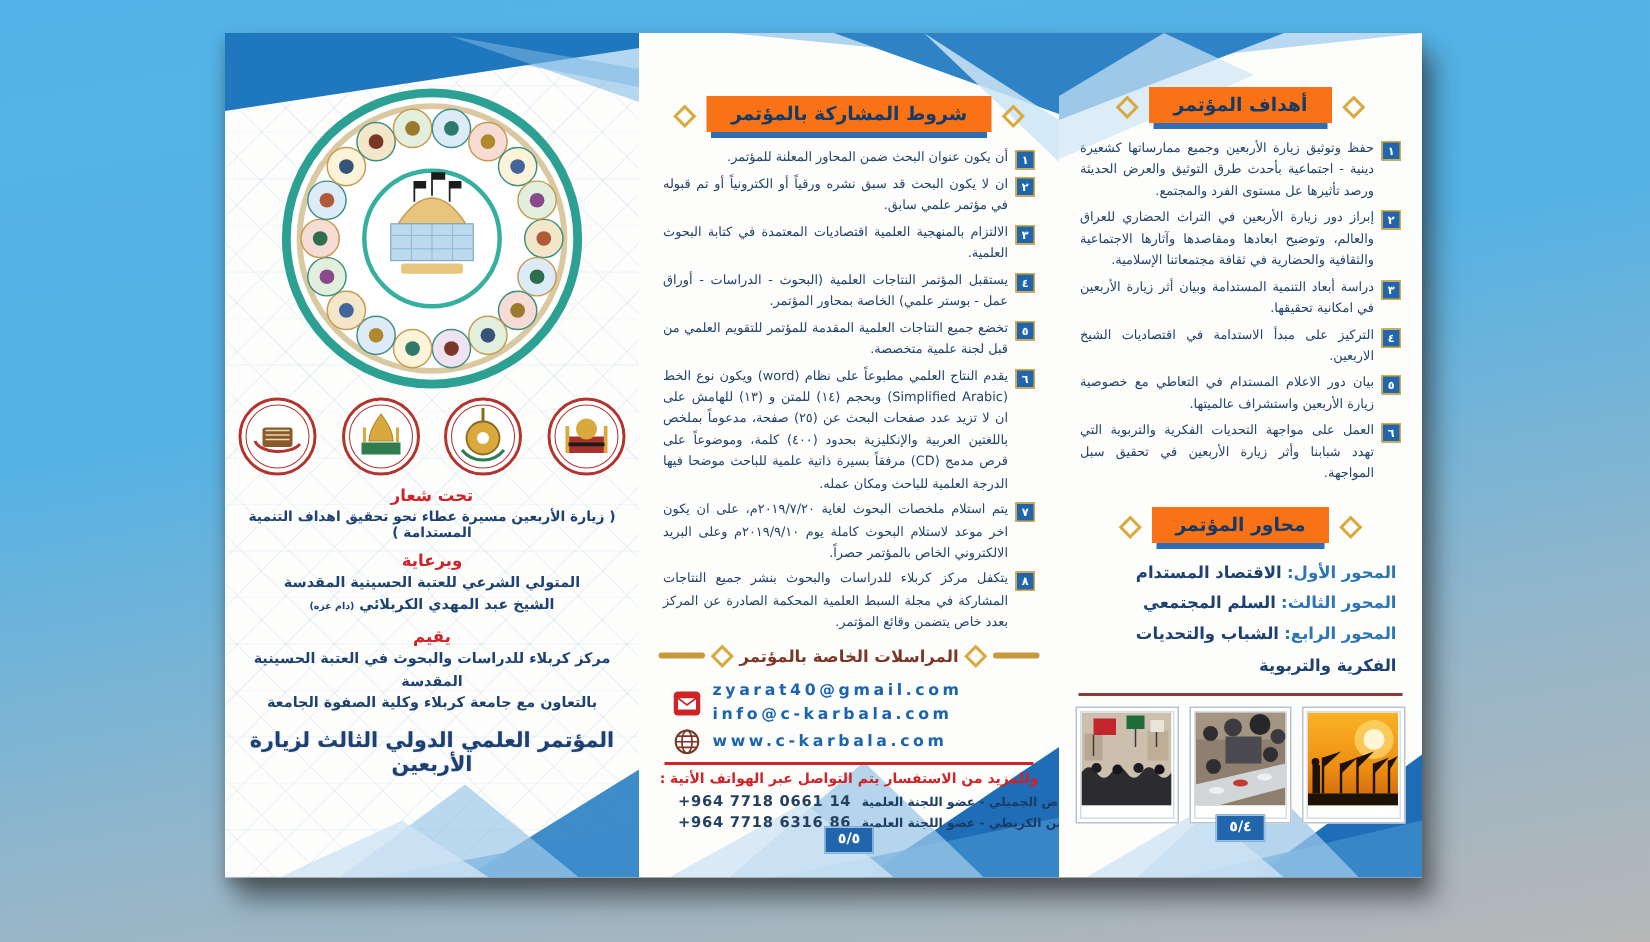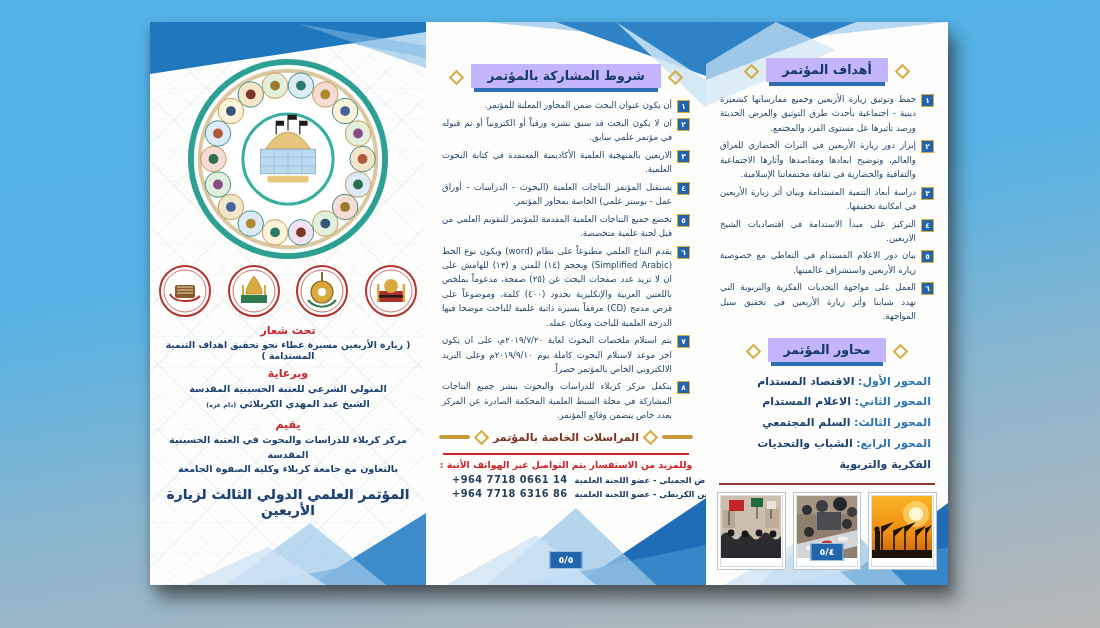--- a/index.html
+++ b/index.html
@@ -17,21 +17,21 @@
      repeating-linear-gradient(0deg,rgba(110,165,215,.06) 0 1px,transparent 1px 31px);}
   .p-mid{width:280px;}
   .p-right{width:242px;}
   .decor{position:absolute;pointer-events:none;}
   .decor.tl{top:0;left:0;}
   .decor.tr{top:0;right:0;}
   .decor.br{bottom:0;right:0;}
 
   
   .hdr{position:relative;display:flex;align-items:flex-start;justify-content:center;gap:9px;margin:0 0 10px;}
-  .gold-box{background:#c4b5fd;color:#163a63;font-weight:700;font-size:12.5px;
+  .gold-box{background:#f97316;color:#163a63;font-weight:700;font-size:12.5px;
     padding:4px 16px 5px;box-shadow:0 7px 0 -3px #2f6db5;white-space:nowrap;}
   .dia{width:7px;height:7px;border:2px solid #d9a93d;transform:rotate(45deg);margin-top:8px;flex:0 0 auto;}
 
   
   .items{direction:rtl;padding:0 3px;}
   .it{display:flex;gap:5px;margin-bottom:3px;align-items:flex-start;}
   .it .n{flex:0 0 11px;height:11px;background:#2166ad;border:1px solid #d9a93d;color:#fff;
     font-size:7.5px;line-height:11px;text-align:center;font-weight:700;margin-top:2px;}
   .it p{margin:0;font-size:8.6px;line-height:1.68;color:#24456b;text-align:justify;}
 
@@ -253,21 +253,21 @@
           <div class="it">
               <span class="n">١</span>
               <p>أن يكون عنوان البحث ضمن المحاور المعلنة للمؤتمر.</p>
             </div>
           <div class="it">
               <span class="n">٢</span>
               <p>ان لا يكون البحث قد سبق نشره ورقياً أو الكترونياً أو تم قبوله في مؤتمر علمي سابق.</p>
             </div>
           <div class="it">
               <span class="n">٣</span>
-              <p>الاربعين بالمنهجية العلمية الأكاديمية المعتمدة في كتابة البحوث العلمية.</p>
+              <p>الالتزام بالمنهجية العلمية اقتصاديات المعتمدة في كتابة البحوث العلمية.</p>
             </div>
           <div class="it">
               <span class="n">٤</span>
               <p>يستقبل المؤتمر النتاجات العلمية (البحوث - الدراسات - أوراق عمل - بوستر علمي) الخاصة بمحاور المؤتمر.</p>
             </div>
           <div class="it">
               <span class="n">٥</span>
               <p>تخضع جميع النتاجات العلمية المقدمة للمؤتمر للتقويم العلمي من قبل لجنة علمية متخصصة.</p>
             </div>
           <div class="it">
@@ -285,20 +285,41 @@
         </div>
 
         <div class="corr-hdr">
           <span class="corr-line"></span>
           <span class="dia" style="margin-top:0"></span>
           <span class="corr-title">المراسلات الخاصة بالمؤتمر</span>
           <span class="dia" style="margin-top:0"></span>
           <span class="corr-line"></span>
         </div>
 
+        <div class="c-rows">
+          <div class="c-row">
+            <svg class="cicon" width="18" height="18" viewBox="0 0 18 18">
+              <rect x="0" y="1" width="18" height="16" rx="3" fill="#cf2328"></rect>
+              <rect x="3" y="5.5" width="12" height="7.5" fill="#fff"></rect>
+              <path d="M3,5.5 9,10 15,5.5" fill="none" stroke="#cf2328" stroke-width="1.1"></path>
+            </svg>
+            <div>
+              <div class="email">zyarat40@gmail.com</div>
+              <div class="email">info@c-karbala.com</div>
+            </div>
+          </div>
+          <div class="c-row">
+            <svg class="cicon" width="17" height="17" viewBox="0 0 18 18">
+              <circle cx="9" cy="9" r="8" fill="none" stroke="#7c3626" stroke-width="1.4"></circle>
+              <ellipse cx="9" cy="9" rx="3.6" ry="8" fill="none" stroke="#7c3626" stroke-width="1.2"></ellipse>
+              <path d="M1,9 h16 M2.3,5 h13.4 M2.3,13 h13.4" stroke="#7c3626" stroke-width="1.2"></path>
+            </svg>
+            <div class="email">www.c-karbala.com</div>
+          </div>
+        </div>
 
         <div class="redline"></div>
         <div class="note">وللمزيد من الاستفسار يتم التواصل عبر الهواتف الأتية :</div>
 
         <div class="phones">
           <svg width="20" height="20" viewBox="0 0 20 20">
             <rect x="0" y="0" width="20" height="20" rx="4" fill="#cf2328"></rect>
             <path d="M5.5,4.5 c1,-1 2,-1 2.6,0 l1,1.6 c0.5,0.8 0.2,1.5 -0.5,2.1 c-0.5,0.5 -0.4,1 0.2,1.8 c0.7,0.9 1.4,1.5 2.2,2 c0.7,0.4 1.2,0.4 1.7,-0.2 c0.6,-0.7 1.3,-0.9 2.1,-0.4 l1.5,1.1 c0.9,0.7 0.9,1.6 -0.1,2.5 c-1.5,1.4 -3.7,1.2 -6.2,-0.7 c-2.1,-1.6 -3.8,-3.4 -4.8,-5.6 c-0.8,-1.8 -0.6,-3.1 0.3,-4.2 z" fill="#fff"></path>
           </svg>
           <div class="ph-rows">
@@ -365,21 +386,20 @@
         </div>
 
         <div class="hdr" style="margin-top:14px;">
           <span class="dia"></span>
           <span class="gold-box">محاور المؤتمر</span>
           <span class="dia"></span>
         </div>
 
         <div class="axes">
           <div class="axis"><span class="al">المحور الأول:</span> <span class="av">الاقتصاد المستدام</span></div>
-          <div class="axis"><span class="al">المحور الثاني:</span> <span class="av">الاعلام المستدام</span></div>
           <div class="axis"><span class="al">المحور الثالث:</span> <span class="av">السلم المجتمعي</span></div>
           <div class="axis"><span class="al">المحور الرابع:</span> <span class="av">الشباب والتحديات الفكرية والتربوية</span></div>
         </div>
 
         <div class="sep"></div>
 
         <div class="photos">
           <div class="ph">
             <svg width="60" height="62" viewBox="0 0 60 62">
               <rect width="60" height="62" fill="#cdbfae"></rect>

